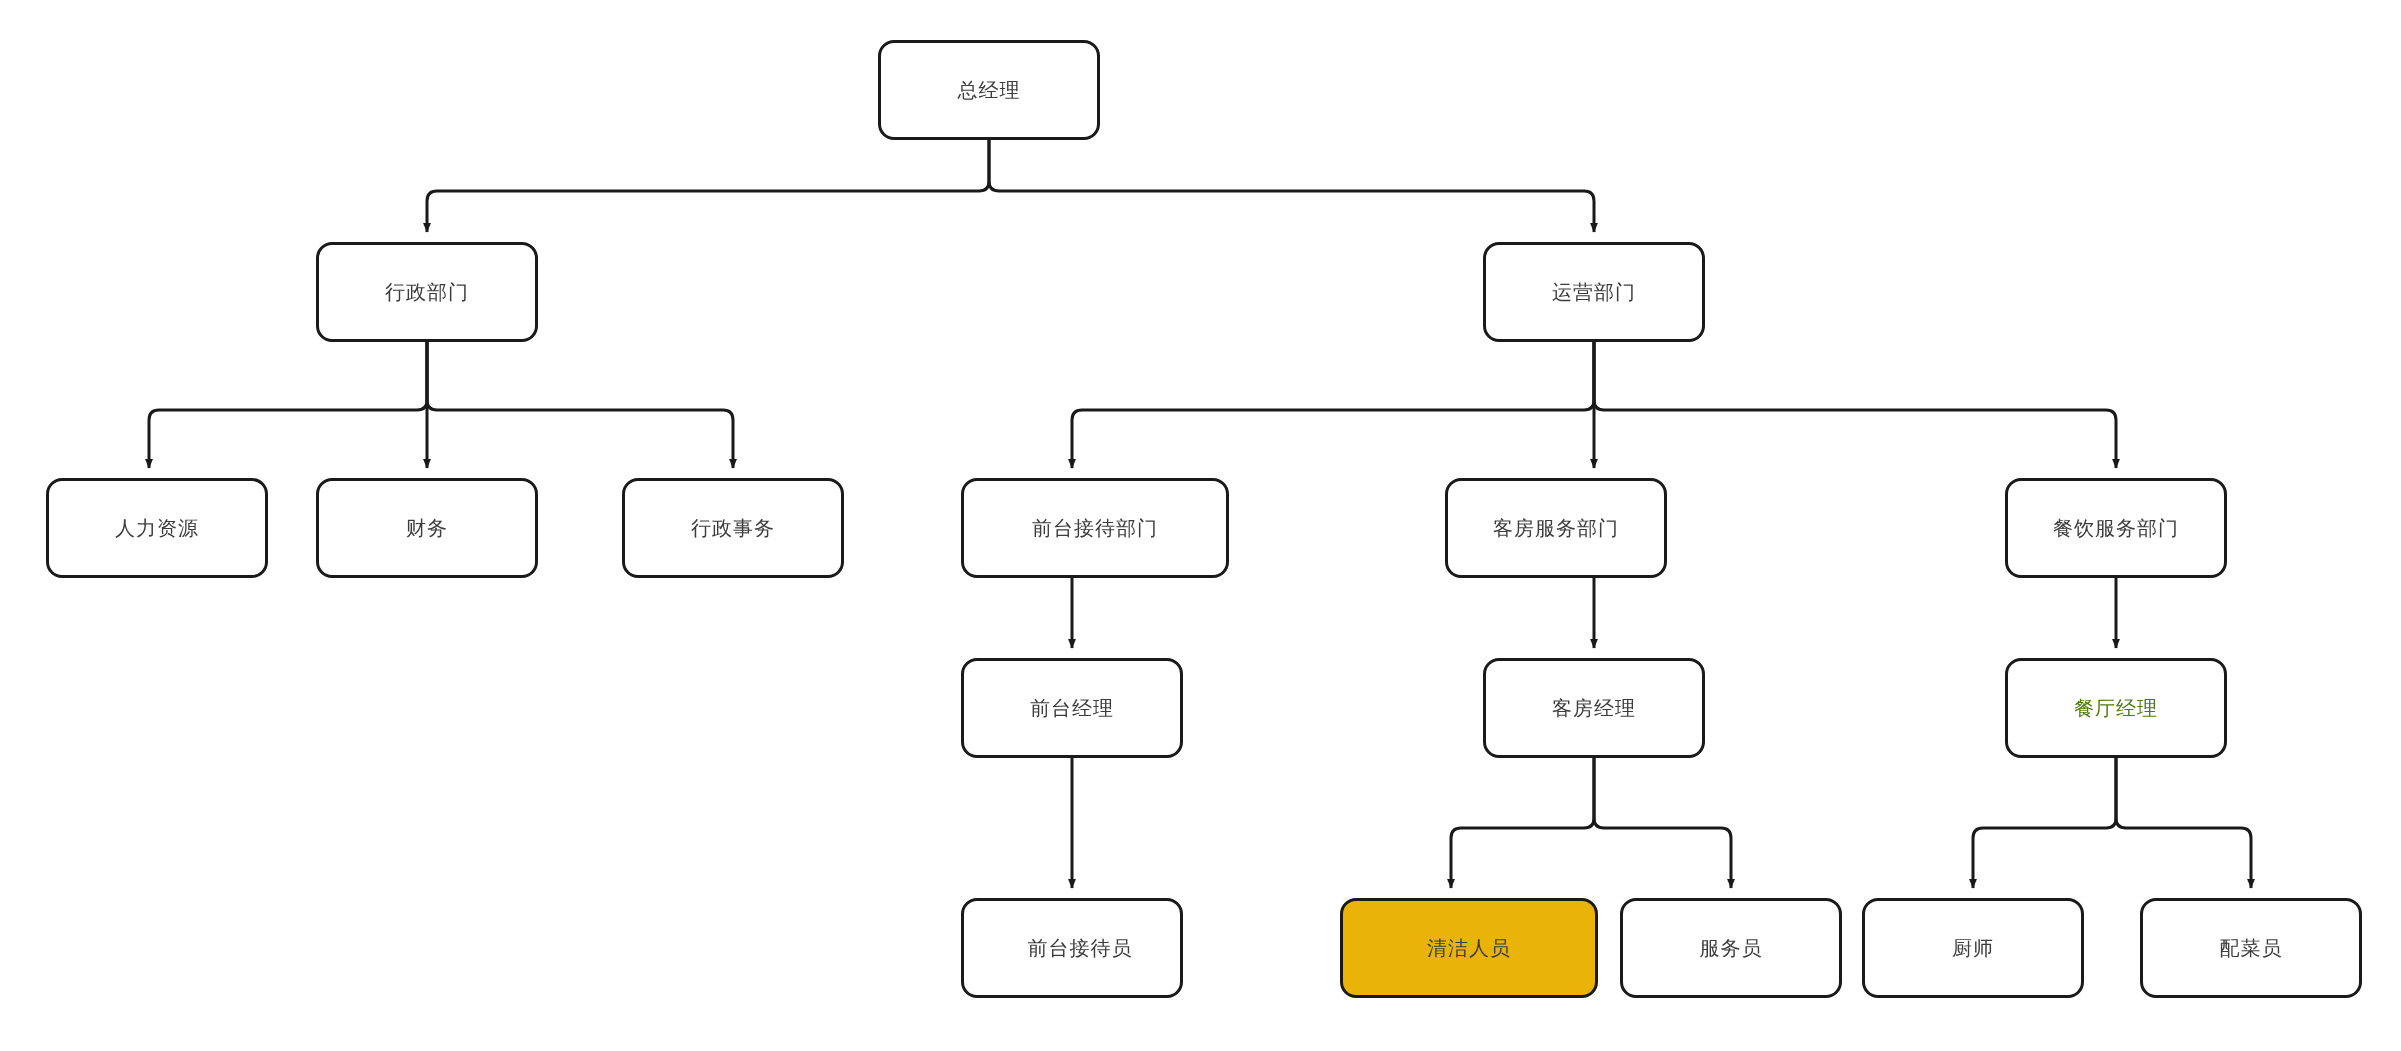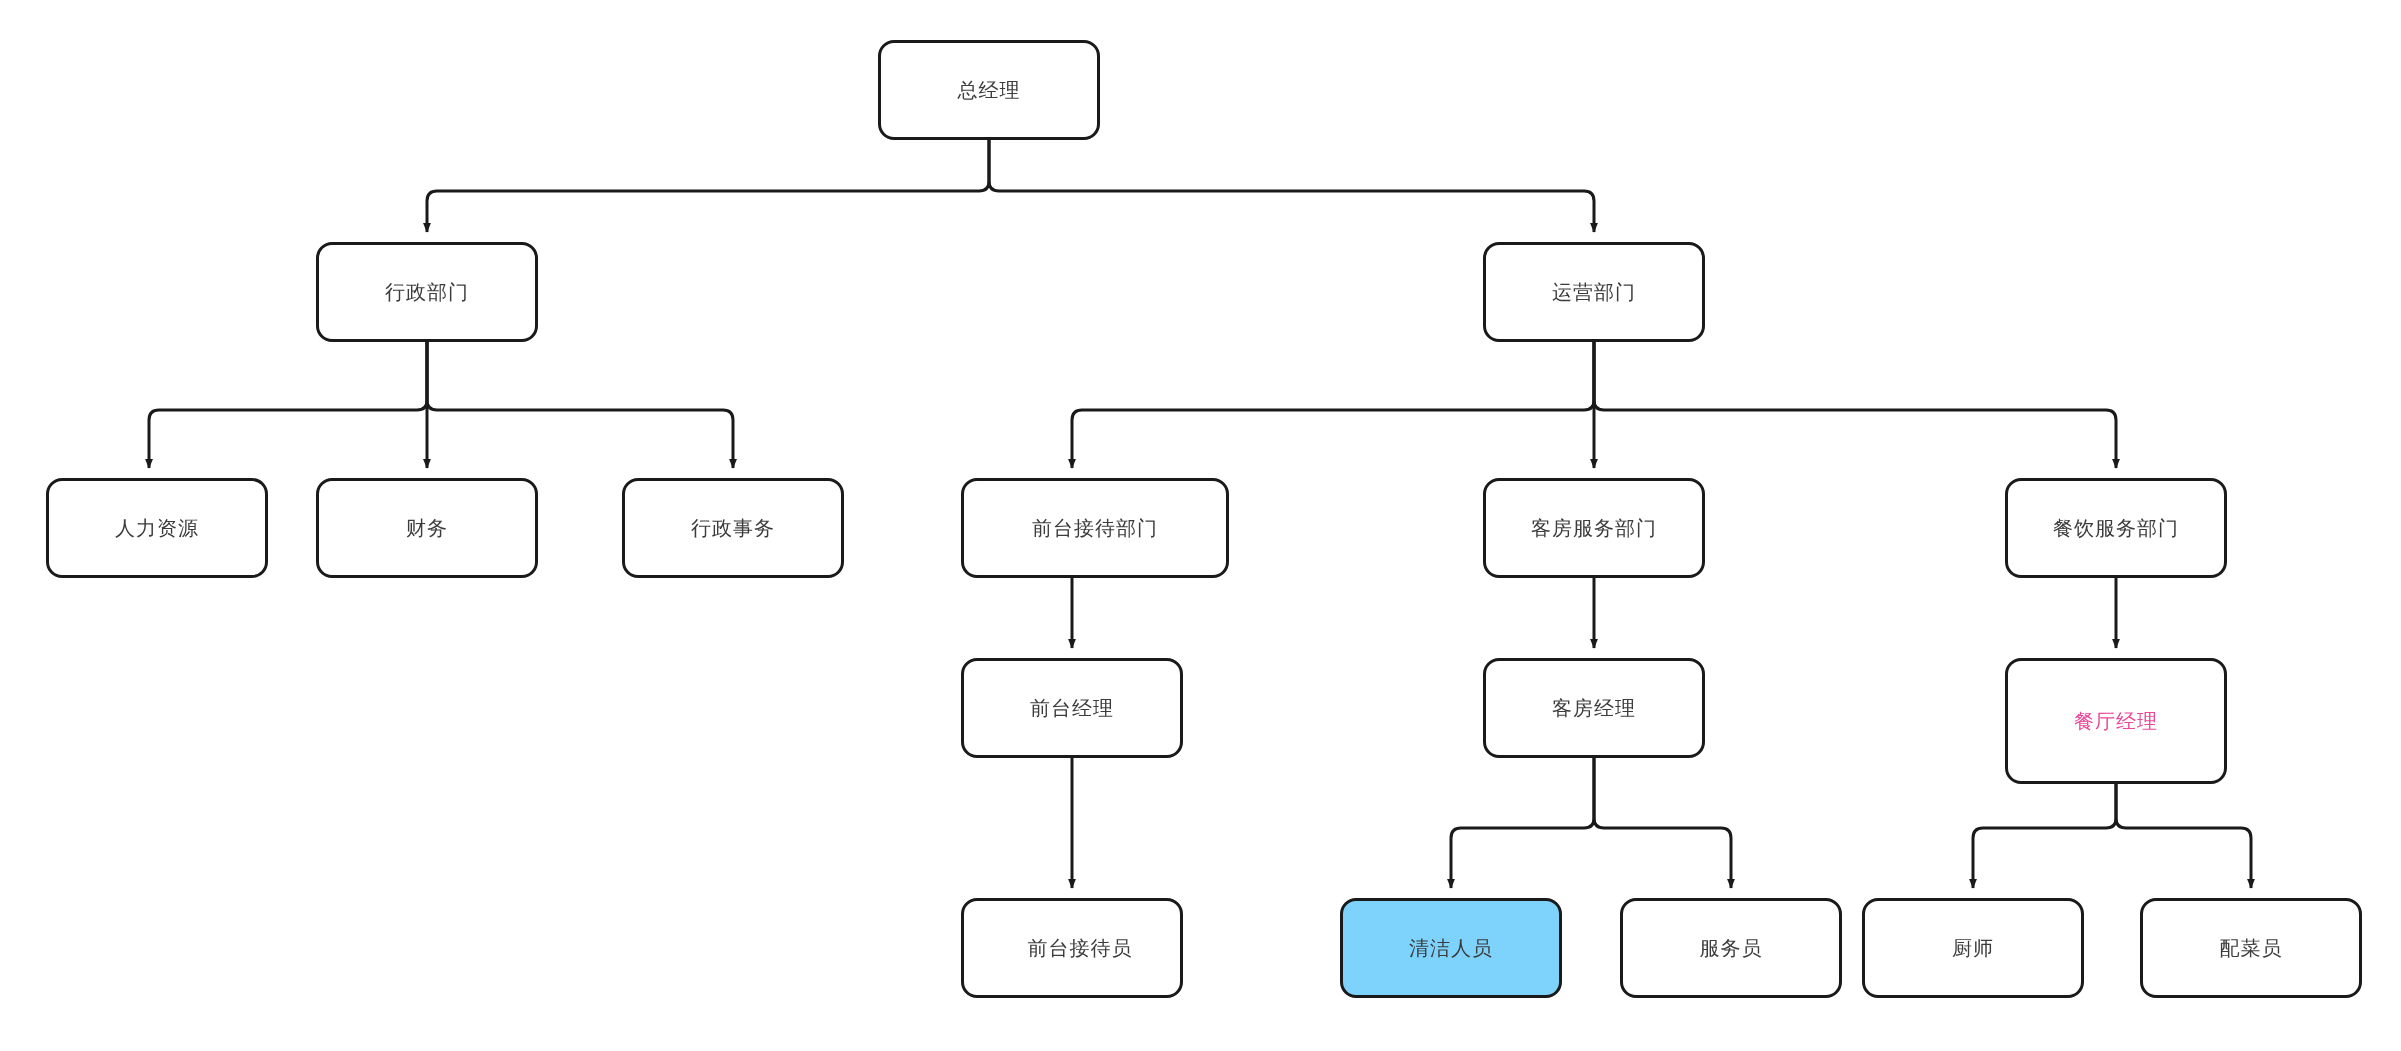--- a/index.html
+++ b/index.html
@@ -92,39 +92,39 @@
       </div>
       <div class="node" style="left: 316px; top: 478px; width: 222px; height: 100px; border-width: 3px; border-color: rgb(26, 26, 26); border-radius: 16px; background: rgb(255, 255, 255); color: rgb(60, 60, 60);">
         <span class="node-label">财务</span>
       </div>
       <div class="node" style="left: 622px; top: 478px; width: 222px; height: 100px; border-width: 3px; border-color: rgb(26, 26, 26); border-radius: 16px; background: rgb(255, 255, 255); color: rgb(60, 60, 60);">
         <span class="node-label">行政事务</span>
       </div>
       <div class="node" style="left: 961px; top: 478px; width: 268px; height: 100px; border-width: 3px; border-color: rgb(26, 26, 26); border-radius: 16px; background: rgb(255, 255, 255); color: rgb(60, 60, 60);">
         <span class="node-label">前台接待部门</span>
       </div>
-      <div class="node" style="left: 1483px; top: 478px; width: 222px; height: 100px; border-width: 3px; border-color: rgb(26, 26, 26); border-radius: 16px; background: rgb(255, 255, 255); color: rgb(60, 60, 60);">
+      <div class="node" style="left: 1445px; top: 478px; width: 222px; height: 100px; border-width: 3px; border-color: rgb(26, 26, 26); border-radius: 16px; background: rgb(255, 255, 255); color: rgb(60, 60, 60);">
         <span class="node-label">客房服务部门</span>
       </div>
       <div class="node" style="left: 2005px; top: 478px; width: 222px; height: 100px; border-width: 3px; border-color: rgb(26, 26, 26); border-radius: 16px; background: rgb(255, 255, 255); color: rgb(60, 60, 60); font-family: Liberation Serif, serif;">
         <span class="node-label">餐饮服务部门</span>
       </div>
       <div class="node" style="left: 961px; top: 658px; width: 222px; height: 100px; border-width: 3px; border-color: rgb(26, 26, 26); border-radius: 16px; background: rgb(255, 255, 255); color: rgb(60, 60, 60);">
         <span class="node-label">前台经理</span>
       </div>
       <div class="node" style="left: 1483px; top: 658px; width: 222px; height: 100px; border-width: 3px; border-color: rgb(26, 26, 26); border-radius: 16px; background: rgb(255, 255, 255); color: rgb(60, 60, 60);">
         <span class="node-label">客房经理</span>
       </div>
-      <div class="node" style="left: 2005px; top: 658px; width: 222px; height: 126px; border-width: 3px; border-color: rgb(26, 26, 26); border-radius: 16px; background: rgb(255, 255, 255); color: #ec4899;">
+      <div class="node" style="left: 2005px; top: 658px; width: 222px; height: 100px; border-width: 3px; border-color: rgb(26, 26, 26); border-radius: 16px; background: rgb(255, 255, 255); color: #4d7c0f;">
         <span class="node-label">餐厅经理</span>
       </div>
       <div class="node" style="left: 961px; top: 898px; width: 222px; height: 100px; border-width: 3px; border-color: rgb(26, 26, 26); border-radius: 16px; background: rgb(255, 255, 255); color: rgb(60, 60, 60); padding-left: 16px;">
         <span class="node-label">前台接待员</span>
       </div>
-      <div class="node" style="left: 1340px; top: 898px; width: 222px; height: 100px; border-width: 3px; border-color: rgb(26, 26, 26); border-radius: 16px; background: #7dd3fc; color: rgb(60, 60, 60);">
+      <div class="node" style="left: 1340px; top: 898px; width: 258px; height: 100px; border-width: 3px; border-color: rgb(26, 26, 26); border-radius: 16px; background: #eab308; color: rgb(60, 60, 60);">
         <span class="node-label">清洁人员</span>
       </div>
       <div class="node" style="left: 1620px; top: 898px; width: 222px; height: 100px; border-width: 3px; border-color: rgb(26, 26, 26); border-radius: 16px; background: rgb(255, 255, 255); color: rgb(60, 60, 60);">
         <span class="node-label">服务员</span>
       </div>
       <div class="node" style="left: 1862px; top: 898px; width: 222px; height: 100px; border-width: 3px; border-color: rgb(26, 26, 26); border-radius: 16px; background: rgb(255, 255, 255); color: rgb(60, 60, 60);">
         <span class="node-label">厨师</span>
       </div>
       <div class="node" style="left: 2140px; top: 898px; width: 222px; height: 100px; border-width: 3px; border-color: rgb(26, 26, 26); border-radius: 16px; background: rgb(255, 255, 255); color: rgb(60, 60, 60);">
         <span class="node-label">配菜员</span>

